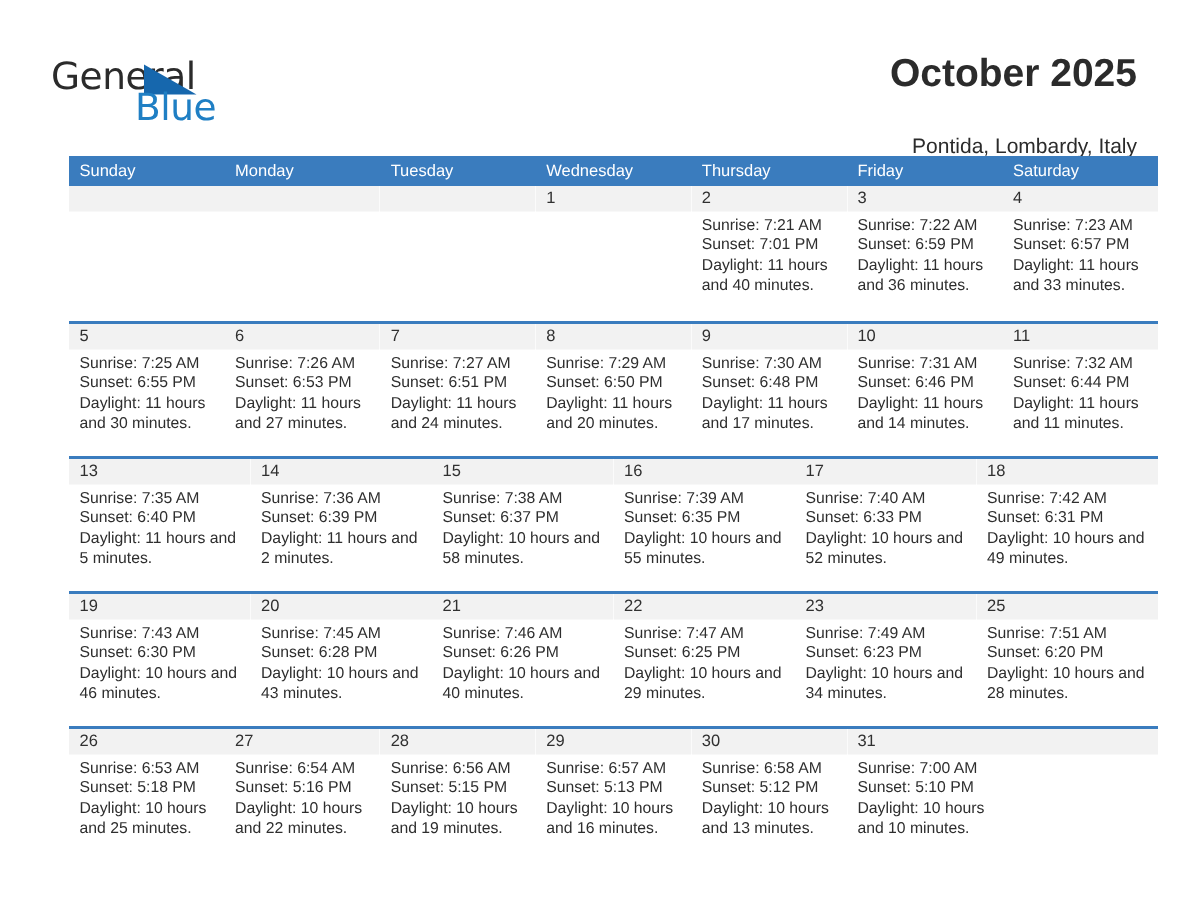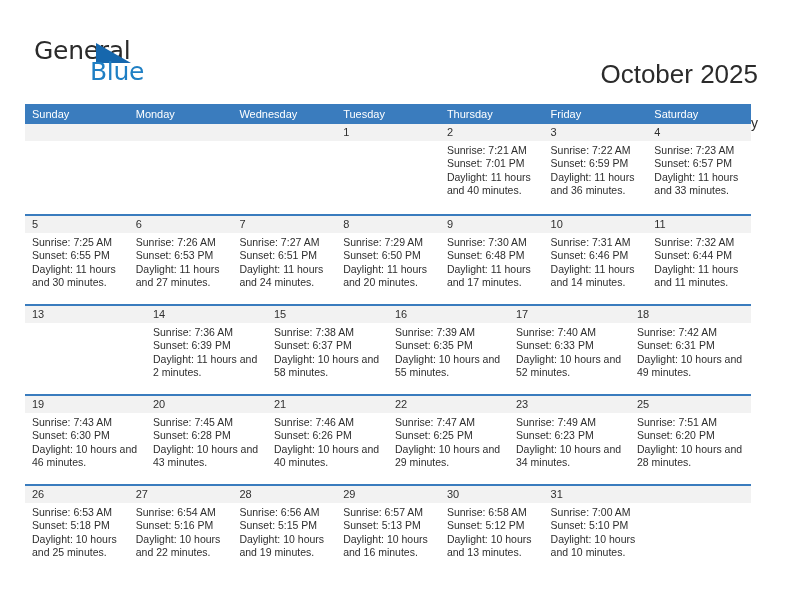--- a/index.html
+++ b/index.html
@@ -70,38 +70,37 @@
 
   .title-block {
     position: absolute;
     right: 34px;
     top: 32px;
     text-align: right;
   }
   .month-title {
     font-size: 26px;
     color: #2b2b2b;
-    font-weight: 400;
+    font-weight: 700;
     line-height: 32px;
     white-space: nowrap;
-    margin-top: 26px;
   }
   .location {
     margin-top: 24px;
     font-size: 14px;
     color: #2b2b2b;
     font-weight: 400;
     line-height: 18px;
     white-space: nowrap;
   }
 
   
   .calendar {
     position: absolute;
-    left: 25px;
+    left: 46px;
     top: 104px;
     width: 726px;
   }
 
   .weekday-row {
     display: flex;
     width: 100%;
     background: #3a7cbe;
     height: 20px;
   }
@@ -181,22 +180,22 @@
       <div class="month-title">October 2025</div>
       <div class="location">Pontida, Lombardy, Italy</div>
     </div>
 
   </div>
 
   <div class="calendar">
     <div class="weekday-row" id="weekday-row">
         <div class="weekday">Sunday</div>
         <div class="weekday">Monday</div>
+        <div class="weekday">Tuesday</div>
         <div class="weekday">Wednesday</div>
-        <div class="weekday">Tuesday</div>
         <div class="weekday">Thursday</div>
         <div class="weekday">Friday</div>
         <div class="weekday">Saturday</div>
       </div>
     <div id="weeks-container">
         <div class="week-row">
           <div class="day-cell empty">
             <div class="day-band">
               <div class="day-number"></div>
             </div>
@@ -317,20 +316,25 @@
               <div>Sunset: 6:44 PM</div>
               <div class="daylight-line">Daylight: 11 hours and 11 minutes.</div>
             </div>
           </div>
         </div>
         <div class="week-row">
           <div class="day-cell">
             <div class="day-band">
               <div class="day-number">13</div>
             </div>
+            <div class="day-info">
+              <div>Sunrise: 7:35 AM</div>
+              <div>Sunset: 6:40 PM</div>
+              <div class="daylight-line">Daylight: 11 hours and 5 minutes.</div>
+            </div>
           </div>
           <div class="day-cell">
             <div class="day-band">
               <div class="day-number">14</div>
             </div>
             <div class="day-info">
               <div>Sunrise: 7:36 AM</div>
               <div>Sunset: 6:39 PM</div>
               <div class="daylight-line">Daylight: 11 hours and 2 minutes.</div>
             </div>

